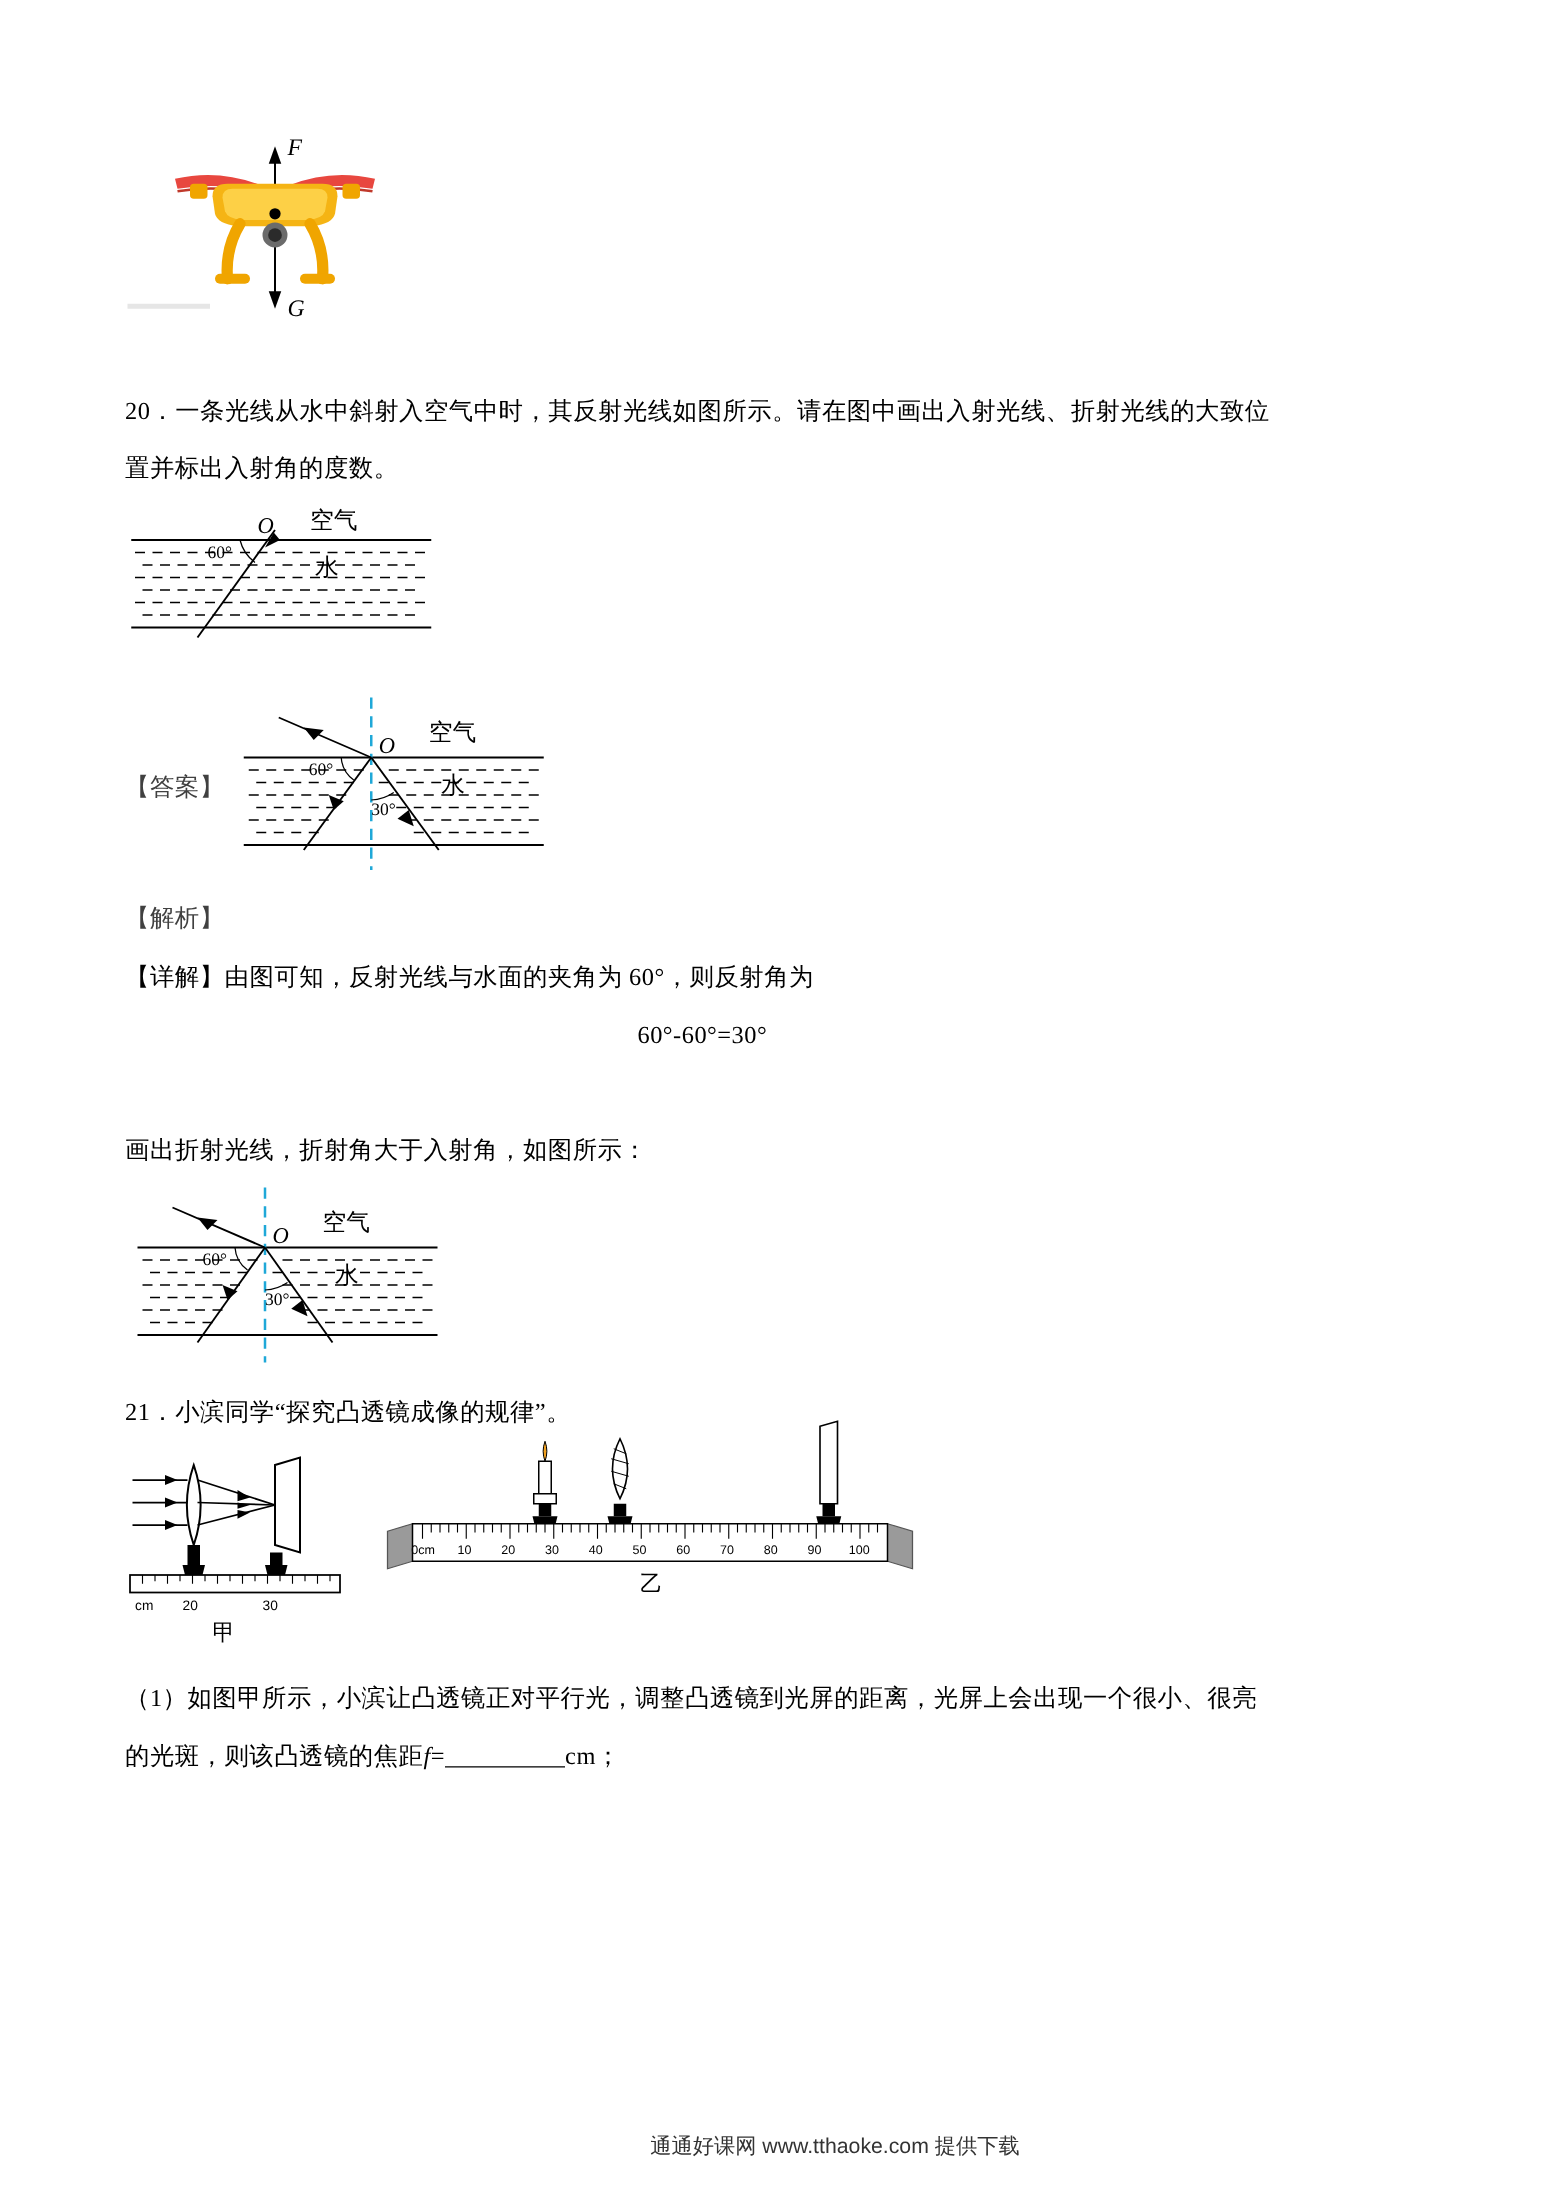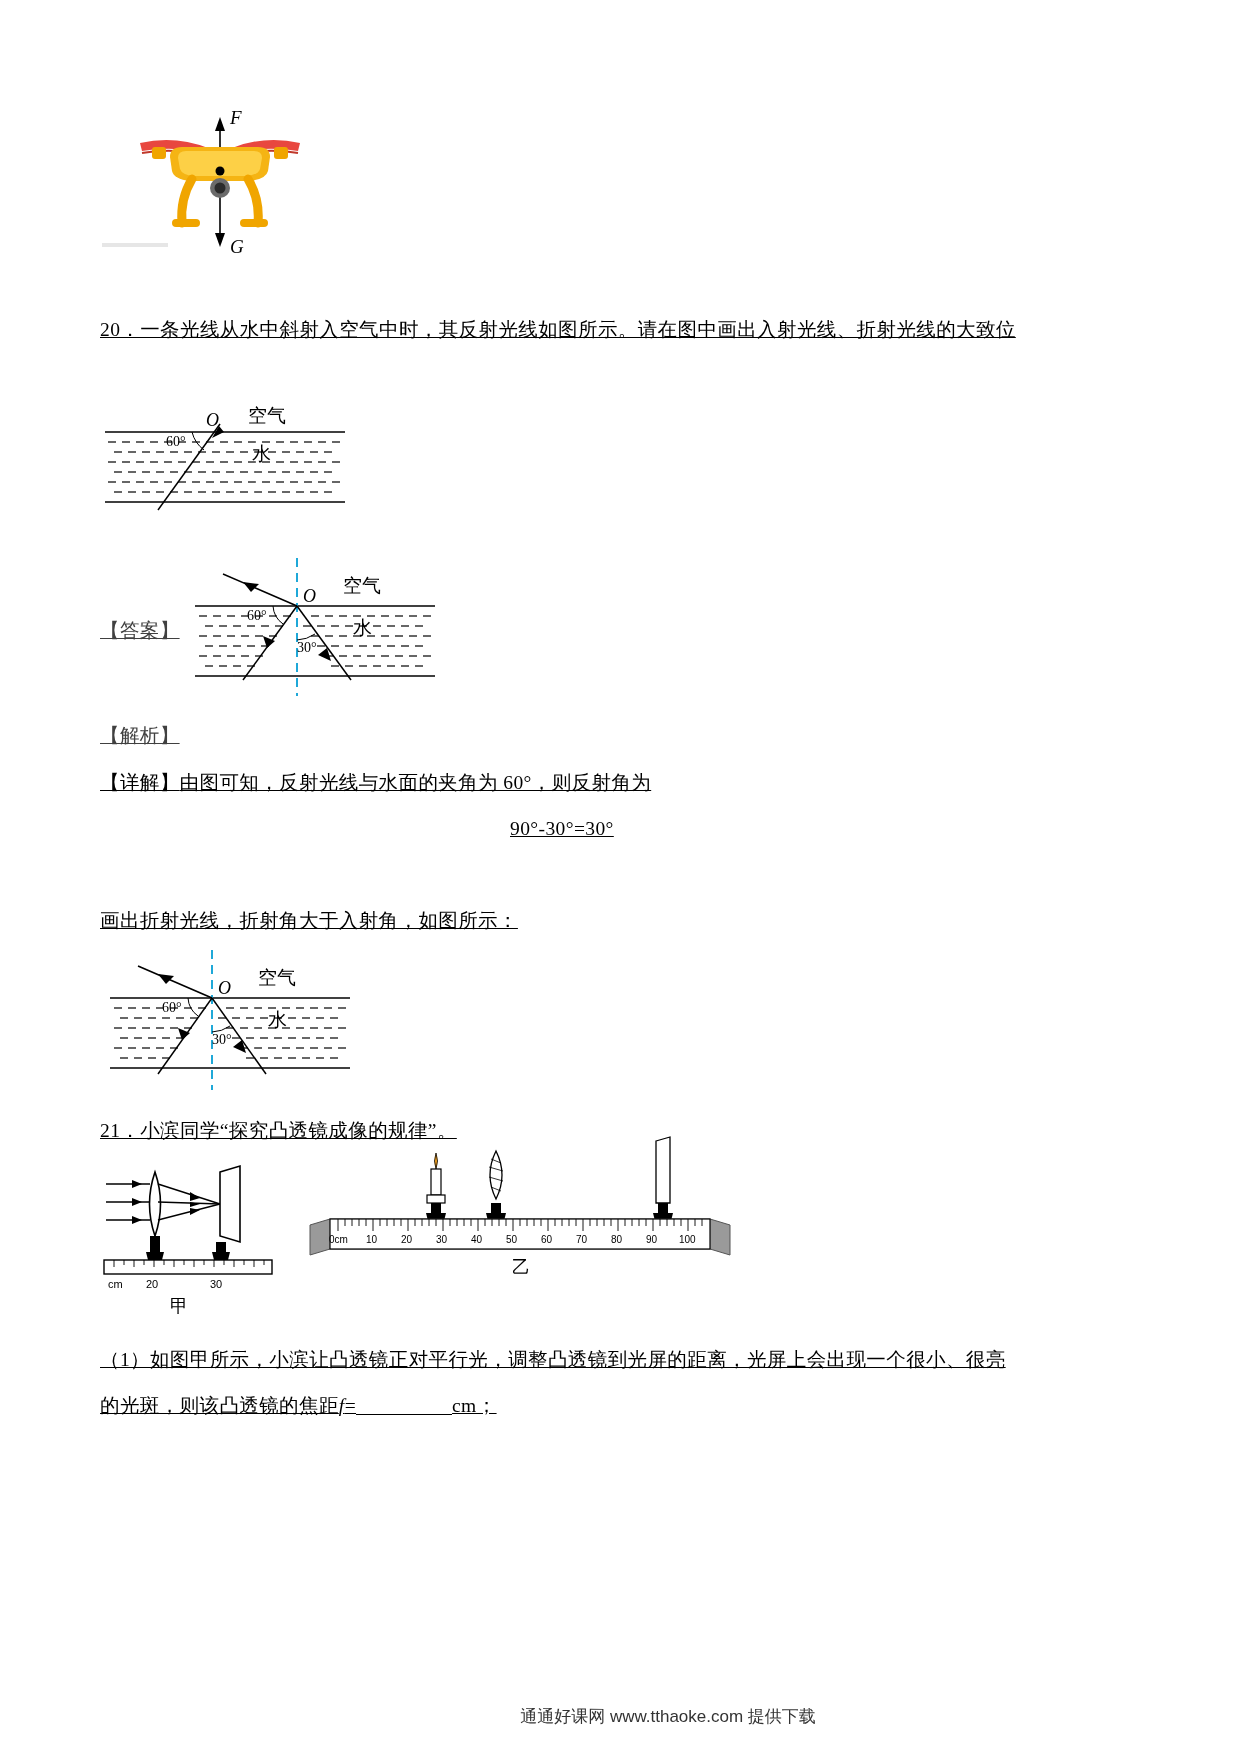--- a/index.html
+++ b/index.html
@@ -22,21 +22,20 @@
     height: 1754px;
   }
   .body-text {
     position: absolute;
     font-family: "Liberation Serif", "DejaVu Serif", serif;
     font-size: 19.5px;
     line-height: 46px;
     letter-spacing: 0.4px;
     color: #000;
     white-space: nowrap;
-    text-decoration: underline;
   }
   .blue {
     color: #404040;
   }
   .fig {
     position: absolute;
   }
   svg { display: block; overflow: visible; }
   .footer {
     position: absolute;
@@ -96,20 +95,21 @@
         <circle cx="120" cy="76" r="4.5" fill="#000"></circle>
       </g>
       <text x="130" y="29" font-family="Liberation Serif, serif" font-style="italic" font-size="19">F</text>
       <text x="130" y="158" font-family="Liberation Serif, serif" font-style="italic" font-size="19">G</text>
 
       <rect x="2" y="148" width="66" height="4" fill="#e6e6e6"></rect>
     </svg>
   </div>
 
   <div class="body-text" style="left:100px; top:307px;">20．一条光线从水中斜射入空气中时，其反射光线如图所示。请在图中画出入射光线、折射光线的大致位</div>
+  <div class="body-text" style="left:100px; top:353px;">置并标出入射角的度数。</div>
 
   <div class="fig" style="left:100px; top:398px; width:260px; height:130px;">
     <svg width="260" height="130" viewBox="0 0 260 130">
 
       <line x1="5" y1="34" x2="245" y2="34" stroke="#000" stroke-width="1.6"></line>
 
       <g stroke="#000" stroke-width="1.2">
         <g>
           <line x1="8" y1="44" x2="16" y2="44"></line>
             <line x1="22" y1="44" x2="30" y2="44"></line>
@@ -361,21 +361,21 @@
       <text x="168" y="86" font-family="Liberation Serif, serif" font-size="19">水</text>
     </svg>
   </div>
 
   <div class="body-text blue" style="left:100px; top:713px;">【解析】</div>
 
   <div class="body-text" style="left:100px; top:760px;">
     <span>【详解】</span><span>由图可知，反射光线与水面的夹角为 60°，则反射角为</span>
   </div>
 
-  <div class="body-text" style="left:510px; top:806px;">90°-30°=30°</div>
+  <div class="body-text" style="left:510px; top:806px;">60°-60°=30°</div>
 
   <div class="body-text" style="left:100px; top:898px;">画出折射光线，折射角大于入射角，如图所示：</div>
 
   <div class="fig" style="left:100px; top:940px; width:280px; height:160px;">
     <svg width="280" height="160" viewBox="0 0 280 160">
       <line x1="10" y1="58" x2="250" y2="58" stroke="#000" stroke-width="1.6"></line>
       <g stroke="#000" stroke-width="1.2">
         <g>
           <line x1="14" y1="68" x2="22" y2="68"></line>
             <line x1="28" y1="68" x2="36" y2="68"></line>

